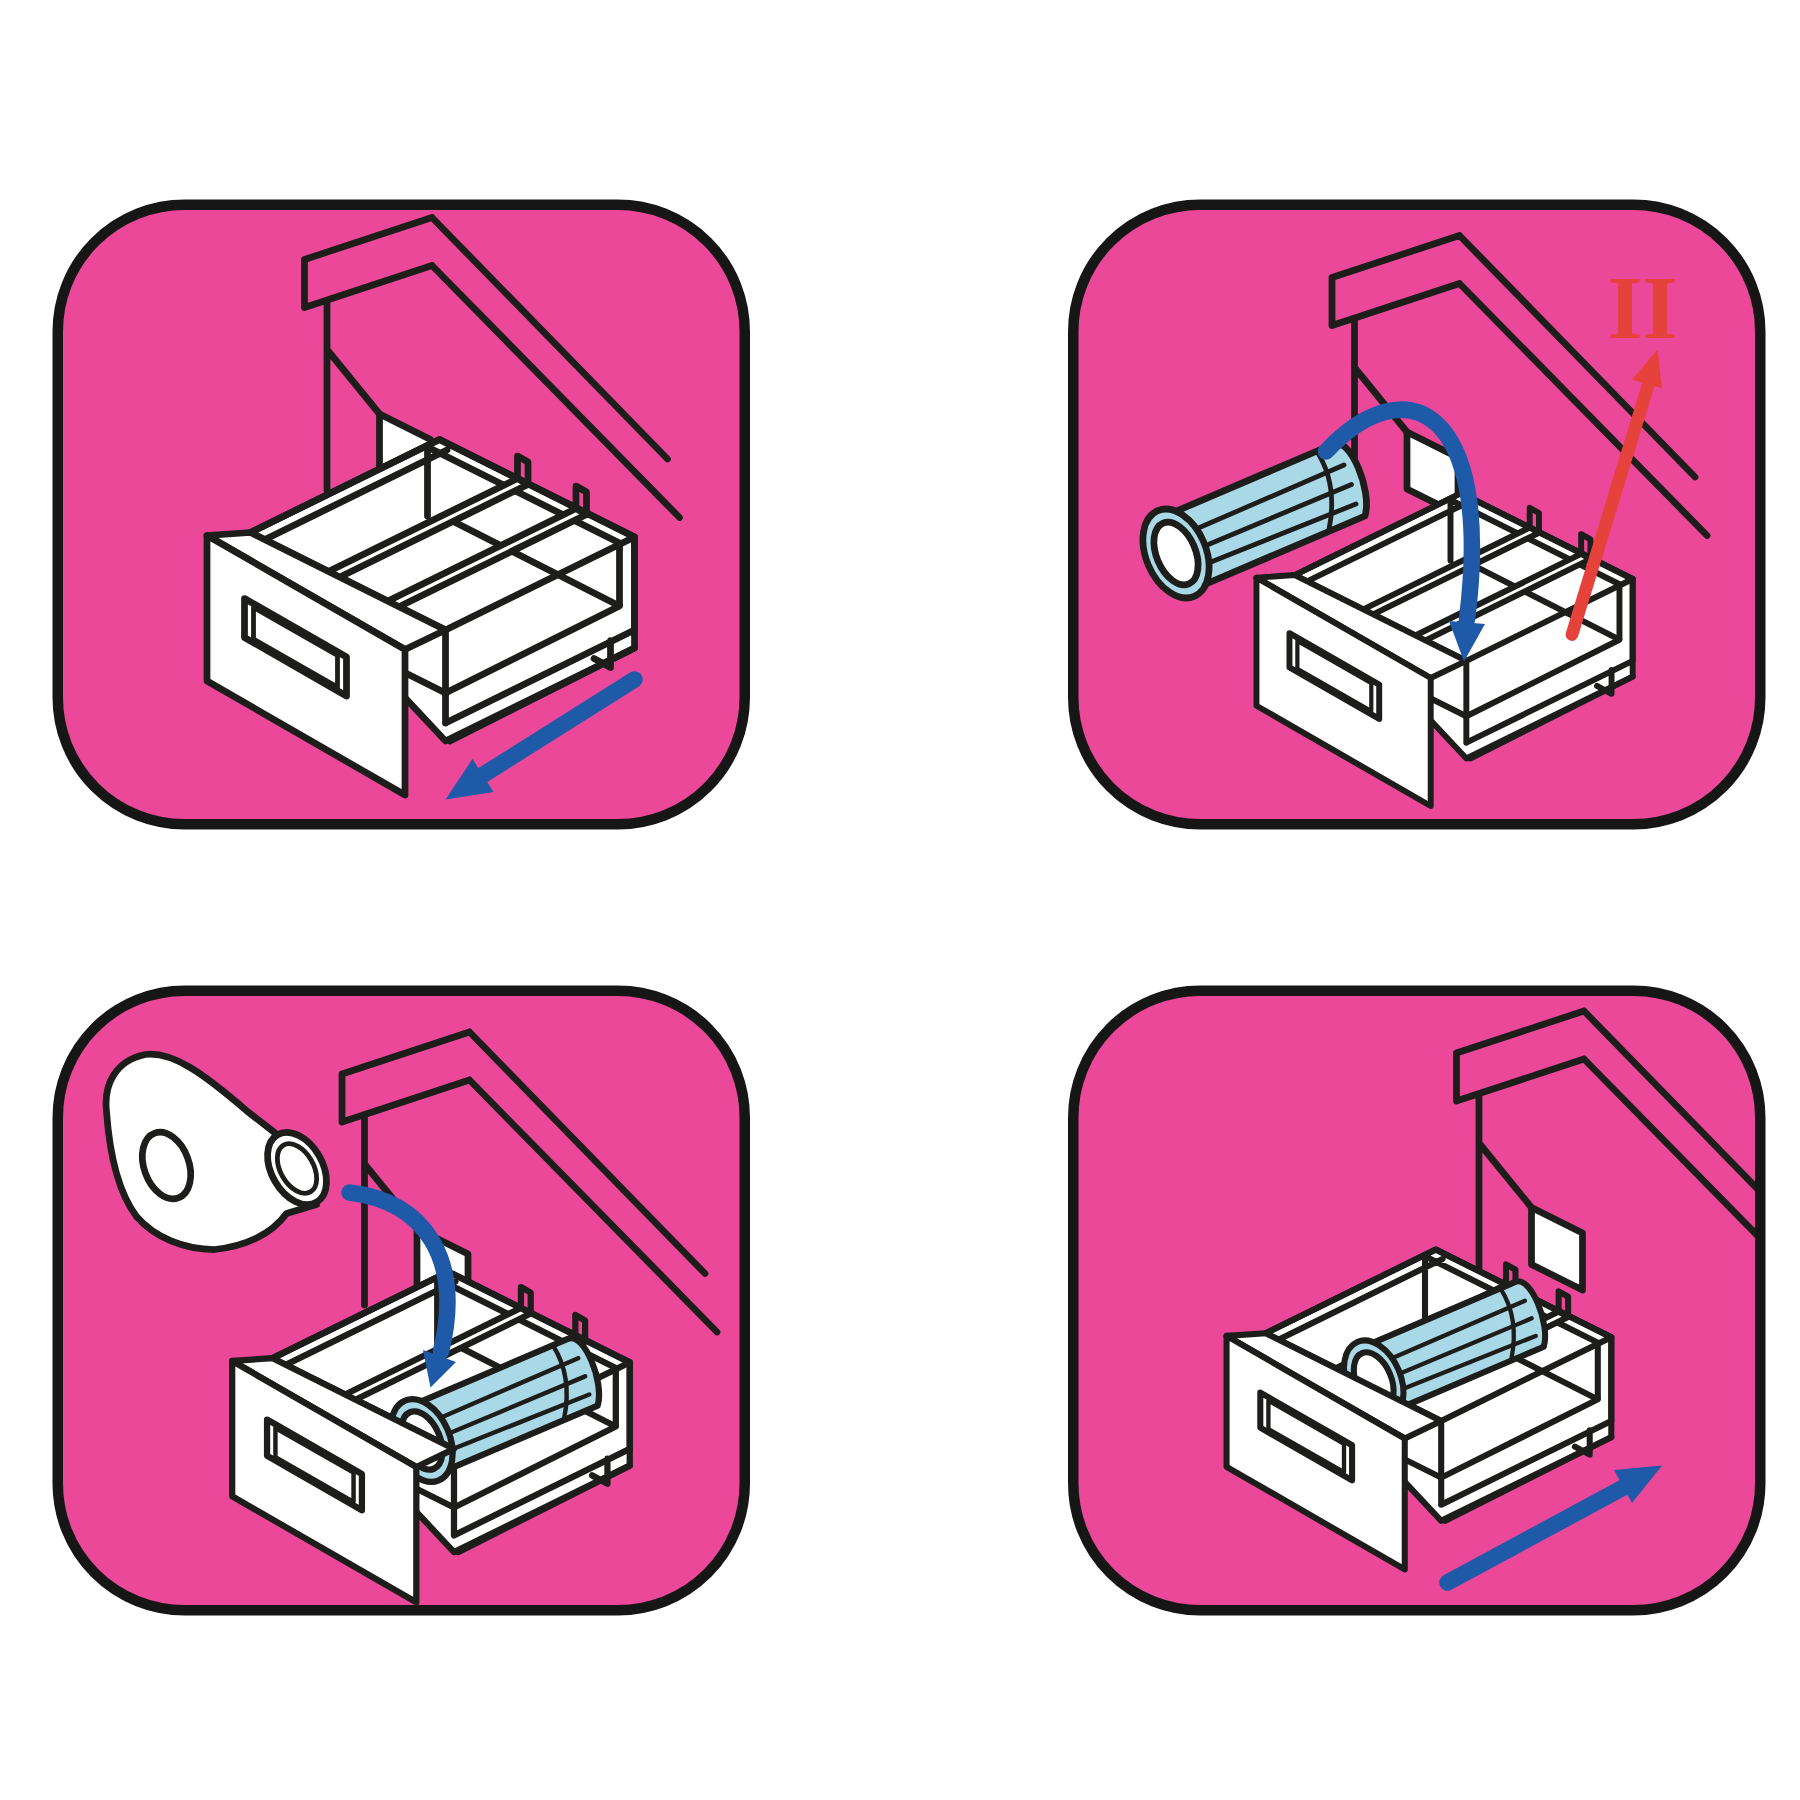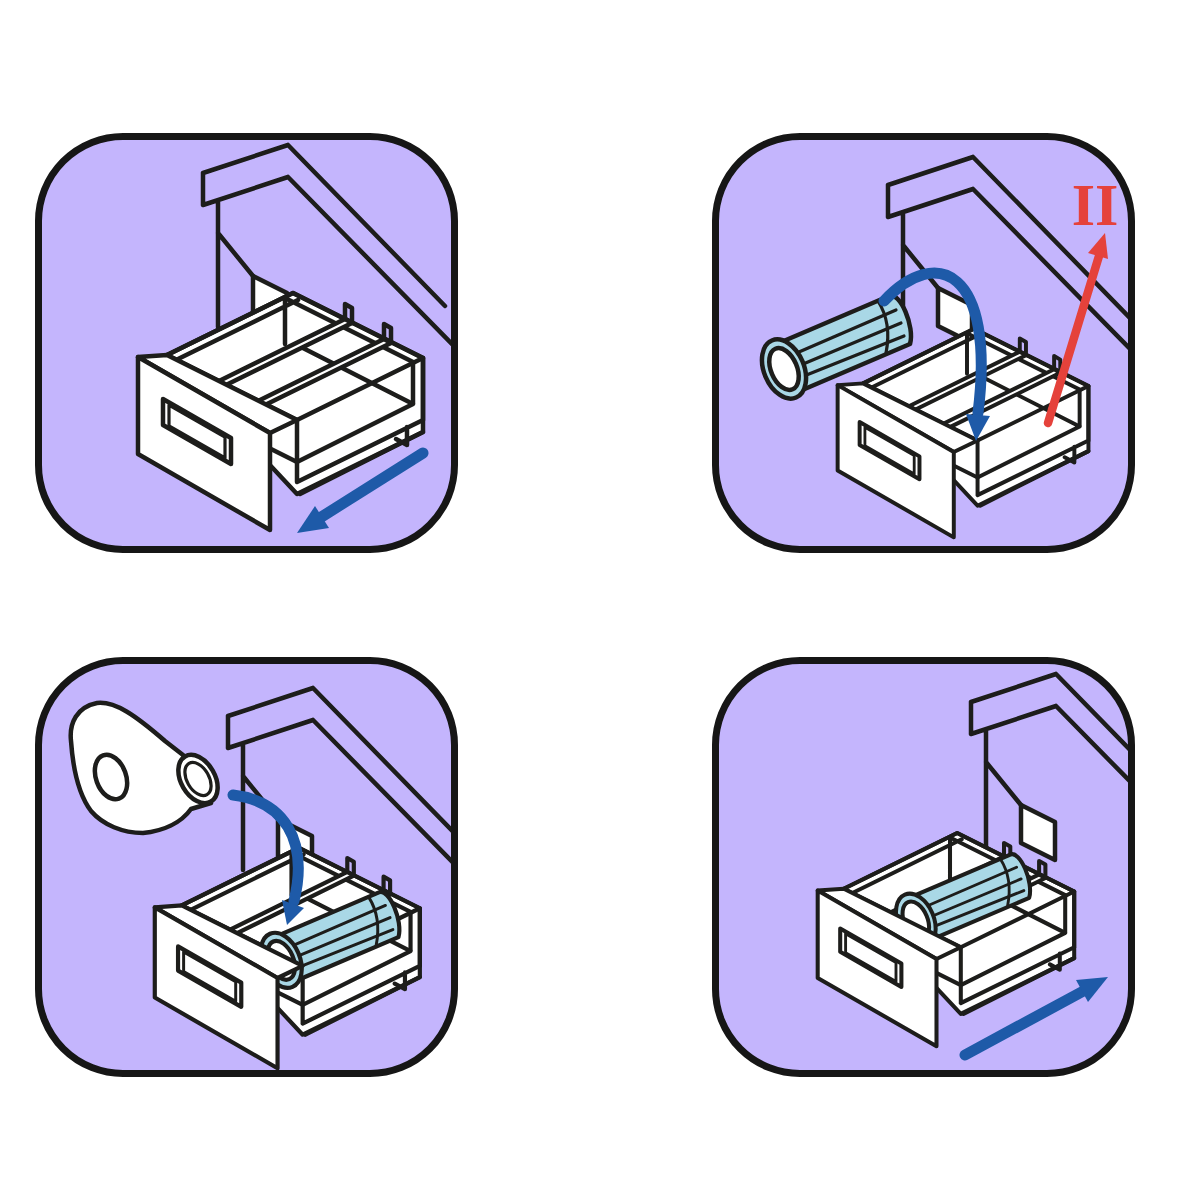--- a/index.html
+++ b/index.html
@@ -1,20 +1,20 @@
 <!DOCTYPE html>
 <html><head>
 <meta charset="utf-8">
 <style>
   html,body { margin:0; padding:0; }
   body { width:1200px; height:1200px; background:#ffffff; position:relative;
          font-family:"Liberation Sans", sans-serif; }
   .sheet { position:absolute; left:0; top:0; width:1200px; height:1200px; }
-  .panel { position:absolute; width:423px; height:420px; box-sizing:border-box;
-           border:7px solid #161616; border-radius:88px; background:#c4b5fd; overflow:hidden; }
+  .panel { position:absolute; width:465px; height:420px; box-sizing:border-box;
+           border:7px solid #161616; border-radius:88px; background:#ec4899; overflow:hidden; }
   #p1 { left:35px;  top:133px; }
   #p2 { left:712px; top:133px; }
   #p3 { left:35px;  top:657px; }
   #p4 { left:712px; top:657px; }
   .panel svg { position:absolute; left:0; top:0; }
   .ln  { fill:none; stroke:#1d1d1b; stroke-width:4.5; stroke-linecap:round; stroke-linejoin:round; }
   .ln2 { fill:none; stroke:#1d1d1b; stroke-width:3.2; stroke-linecap:round; stroke-linejoin:round; }
   .wh  { fill:#ffffff; stroke:#1d1d1b; stroke-width:4.5; stroke-linecap:round; stroke-linejoin:round; }
   .devbody { stroke:#1d1d1b; stroke-width:4.5; stroke-linejoin:round; }
   .shaft-b { fill:none; stroke-width:11; stroke-linecap:round; }

